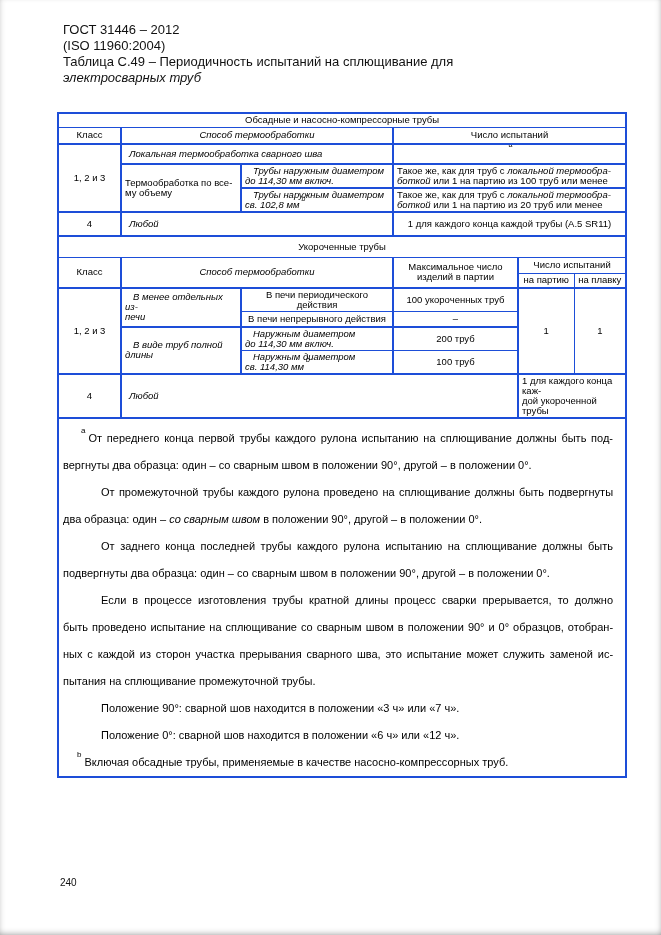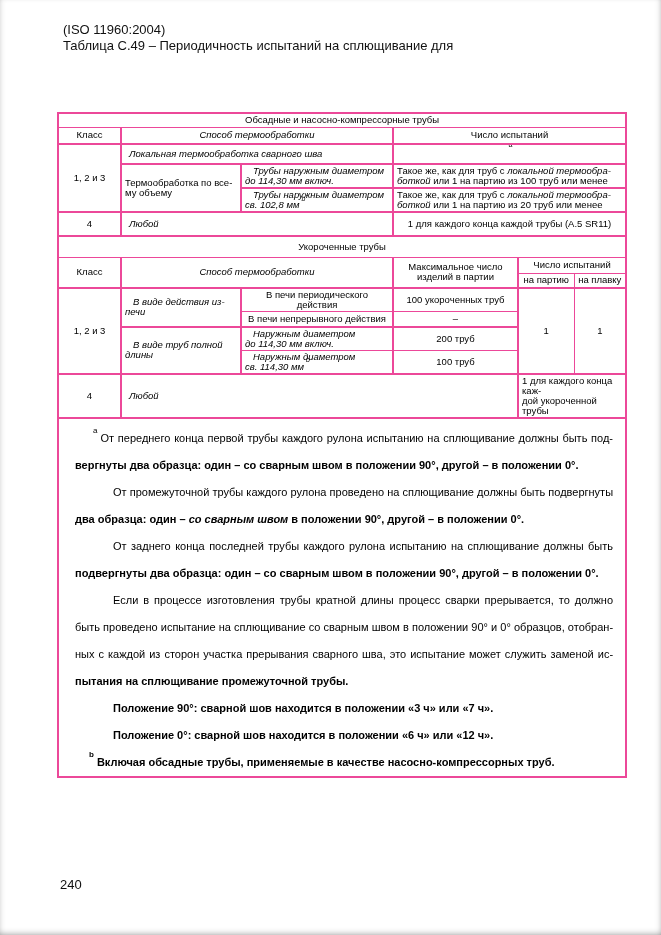--- a/index.html
+++ b/index.html
@@ -12,54 +12,56 @@
     overflow:hidden;
   }
   .doc-header{position:absolute;left:63px;top:22px;font-size:13px;line-height:16px;}
   .it{font-style:italic;}
   .gost-table{
     position:absolute;left:57px;top:112px;width:568px;
     border-collapse:collapse;table-layout:fixed;
     border:2px solid #000;
   }
   .gost-table td{
-    border:2px solid #ec4899;padding:1px 3px;text-align:center;vertical-align:middle;
+    border:2px solid #1d4ed8;padding:1px 3px;text-align:center;vertical-align:middle;
     font-size:9.5px;line-height:10px;color:#000;overflow:hidden;
   }
   td.bb1{border-bottom-width:1px;} td.tb1{border-top-width:1px;}
   td.br1{border-right-width:1px;} td.bl1{border-left-width:1px;}
   td.left{text-align:left;}
   td.pl12{padding-left:7px;}
   .sm{font-size:9px;line-height:9.5px;}
   .ln{text-align:left;}
   .ln.i1{text-indent:8px;}
   .sec{font-size:9.5px;}
   tr.rh14{height:14px;} tr.rh15{height:15px;} tr.rh16{height:16px;} tr.rh17{height:17px;}
   tr.rh18{height:18px;} tr.rh20{height:20px;} tr.rh21{height:21px;} tr.rh24{height:24px;}
   tr.rh25{height:25px;}
   td.suptop{vertical-align:top;}
   .gost-table sup{font-size:7px;position:relative;top:-3px;line-height:0;margin-left:2px;}
-  td.fn{padding:6px 12px 0 16px;vertical-align:top;text-align:left;font-size:11px;line-height:27px;}
+  td.fn{padding:6px 12px 0 4px;vertical-align:top;text-align:left;font-size:11px;line-height:27px;}
   td.fn sup{font-size:8px;top:-4px;margin:0 3px 0 0;}
   .fl{min-height:27px;}
   .fl.jst{text-align:justify;text-align-last:justify;}
-  .fl.end{text-align:left;text-align-last:left;font-weight:bold;}
+  .fl.end{text-align:left;text-align-last:left;}
   .fl.pind{padding-left:38px;}
   .fl.sa{padding-left:18px;}
   .fl.sb{padding-left:14px;}
-  .page-number{position:absolute;left:60px;top:877px;font-size:13px;}
+  .page-number{position:absolute;left:60px;top:877px;font-size:10px;}
 </style>
 </head>
 <body>
 
 <div class="page">
 
   <div class="doc-header">
+    <div>ГОСТ 31446 – 2012</div>
     <div>(ISO 11960:2004)</div>
     <div>Таблица С.49 – Периодичность испытаний на сплющивание для</div>
+    <div class="it">электросварных труб</div>
   </div>
 
   <table class="gost-table">
     <colgroup>
       <col style="width:63px">
         <col style="width:120px">
         <col style="width:152px">
       <col style="width:125px">
         <col style="width:56px">
         <col style="width:52px">
@@ -121,21 +123,21 @@
       </td>
       <td colspan="2" class="tb1 bb1">Число испытаний</td>
     </tr>
     <tr class="rh15">
       <td class="tb1 br1">на партию</td>
       <td class="tb1 bl1">на плавку</td>
     </tr>
     <tr class="rh15">
       <td rowspan="4">1, 2 и 3</td>
       <td rowspan="2" class="it left sm">
-        <div class="ln i1">В виде действия из-</div>
+        <div class="ln i1">В менее отдельных из-</div>
         <div class="ln">печи</div>
       </td>
       <td class="bb1 sm">В печи периодического действия</td>
       <td class="bb1 sm">100  укороченных труб</td>
       <td rowspan="4" class="br1">1</td>
       <td rowspan="4" class="bl1">1</td>
     </tr>
     <tr class="rh15">
       <td class="tb1 sm">В печи непрерывного действия</td>
       <td class="tb1">–</td>

